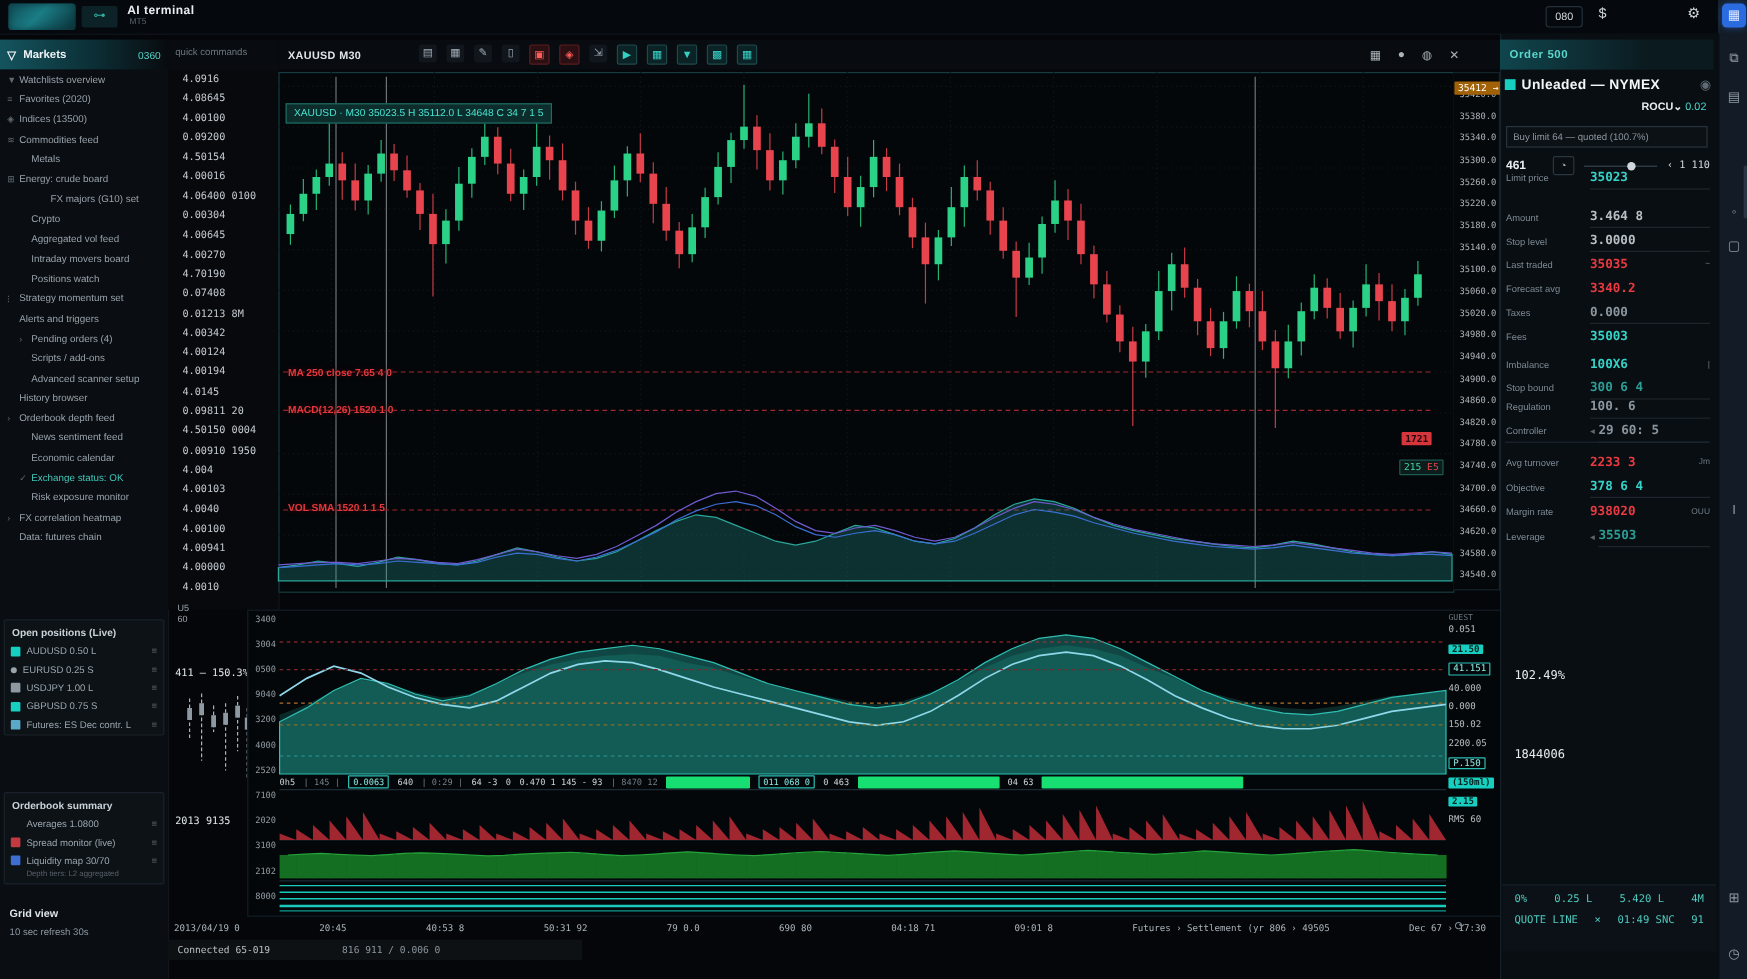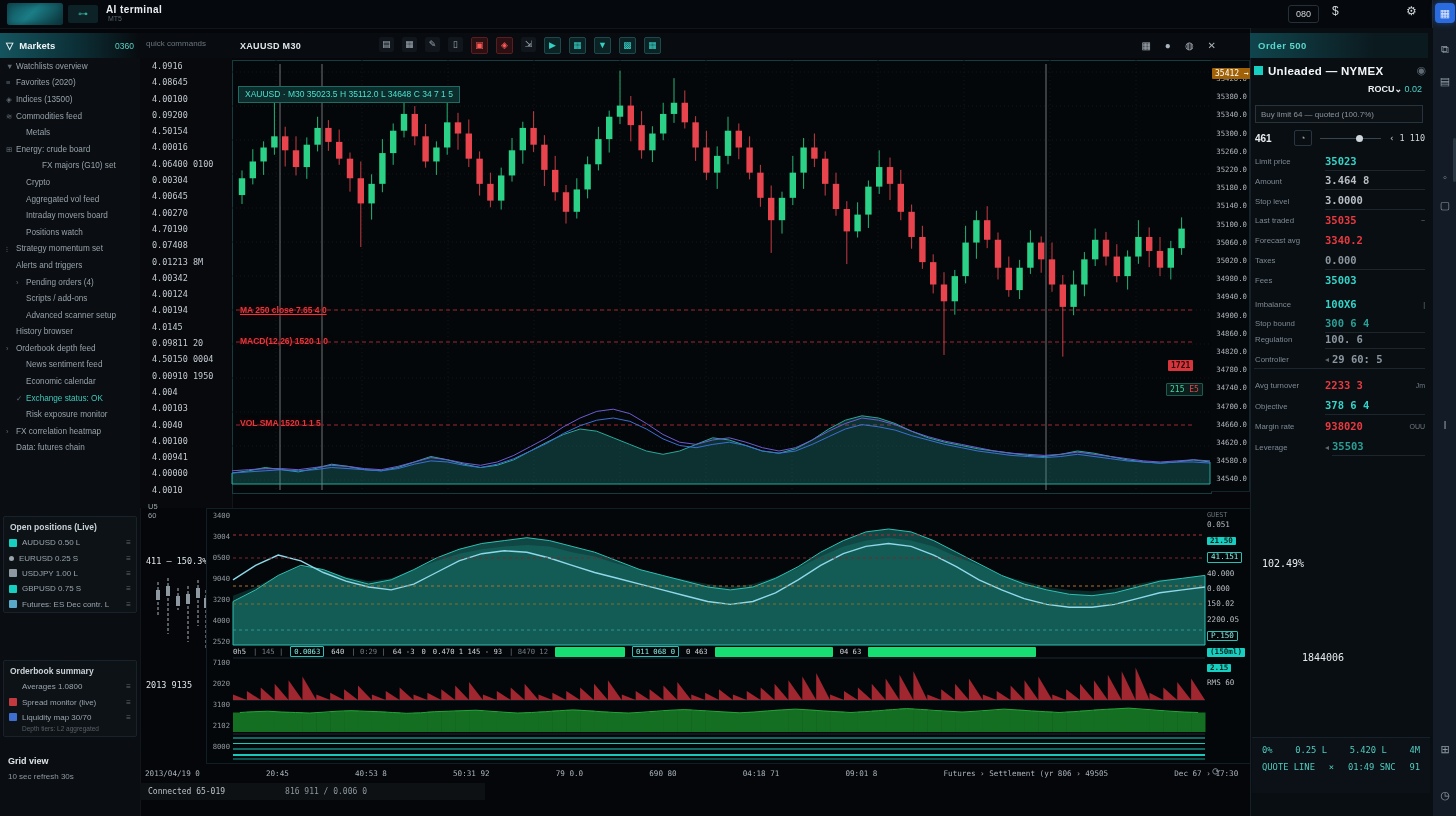--- a/index.html
+++ b/index.html
@@ -45,21 +45,21 @@
   .psub{padding:0 5px 4px 18px;font-size:6.5px;color:#586068;}
   #sb-foot1{left:8px;top:698px;font-size:9px;font-weight:bold;color:#dde4e8;}
   #sb-foot2{left:8px;top:714px;font-size:8px;color:#8d98a1;}
   
   #quotes{left:140px;top:58px;width:92px;height:450px;background:#07090d;border-right:1px solid #10161c;}
   .qrow{height:16.3px;line-height:16.3px;padding-left:12px;font-size:8.5px;color:#c3cad0;}
   
   .ministat{color:#cfd6db;}
   
   #chartwin{left:232px;top:33px;width:1018px;height:459px;background:#05070a;}
-  #ctoolbar{left:232px;top:33px;width:1018px;height:25px;display:flex;align-items:center;background:#080b0f;gap:30px;}
+  #ctoolbar{left:232px;top:33px;width:1018px;height:25px;display:flex;align-items:center;background:#080b0f;}
   #ctoolbar .sym{font-size:9px;font-weight:bold;color:#dfe6ea;margin-left:8px;letter-spacing:.3px;}
   .cic{width:15px;height:15px;margin-left:8px;border-radius:2px;font-size:9px;text-align:center;
     line-height:15px;color:#9fa9b1;background:#10161c;}
   .cic.r{color:#ff5a57;background:#2a1013;border:1px solid #5a1d20;}
   .cic.t{color:#35d0c4;background:#0c2326;border:1px solid #1d494c;}
   .winc{margin-left:14px;color:#aab4bc;font-size:10px;}
   #plot{left:232px;top:60px;width:978px;height:432px;border:1px solid #153c40;background:#04070a;}
   #paxis{left:1211px;top:60px;width:39px;height:432px;background:#05080b;border:1px solid #13242a;
     border-left:none;display:flex;flex-direction:column;justify-content:space-between;
     padding:14px 2px 8px 0;box-sizing:border-box;}
@@ -598,21 +598,21 @@
     <line x1="917.2" y1="167.4640776699029" x2="917.2" y2="207.16893203883495" stroke="#e8444e" stroke-width="1" opacity="0.85"></line>
     <rect x="914" y="176.97087378640776" width="6.4" height="13.980582524271853" fill="#e8444e"></rect>
     <line x1="928.0000000000001" y1="176.97087378640776" x2="928.0000000000001" y2="216.11650485436894" stroke="#e8444e" stroke-width="1" opacity="0.85"></line>
     <rect x="924.8000000000001" y="190.95145631067962" width="6.4" height="16.776699029126206" fill="#e8444e"></rect>
     <line x1="938.8000000000001" y1="180.8854368932039" x2="938.8000000000001" y2="219.47184466019417" stroke="#2ad186" stroke-width="1" opacity="0.85"></line>
     <rect x="935.6" y="188.15533980582524" width="6.4" height="19.572815533980588" fill="#2ad186"></rect>
     <line x1="949.6" y1="157.39805825242718" x2="949.6" y2="194.86601941747574" stroke="#2ad186" stroke-width="1" opacity="0.85"></line>
     <rect x="946.4" y="168.58252427184465" width="6.4" height="19.572815533980588" fill="#2ad186"></rect>
   </svg>
 <div id="ohlc" class="abs">XAUUSD · M30  35023.5  H 35112.0  L 34648  C 34 7 1 5</div>
-<div class="ovl abs" style="left:240px;top:305px;text-decoration:underline;">MA 250 close 7.65 4 0</div>
+<div class="ovl abs" style="left:240px;top:305px;">MA 250 close 7.65 4 0</div>
 <div class="ovl abs" style="left:240px;top:336px;">MACD(12,26) 1520 1 0</div>
 <div class="ovl abs" style="left:240px;top:418px;">VOL SMA 1520 1 1 5</div>
 
 <div id="paxis" class="abs">
     <span class="mono">35420.0</span>
     <span class="mono">35380.0</span>
     <span class="mono">35340.0</span>
     <span class="mono">35300.0</span>
     <span class="mono">35260.0</span>
     <span class="mono">35220.0</span>
@@ -882,37 +882,37 @@
   <span class="dial">◔</span>
   <span class="slider">
       <span class="knob"></span>
     </span>
   <span class="rt mono">‹ 1 110</span>
 </div>
 <div id="fields"></div>
 <div id="op-div" class="abs"></div>
 <div id="fields2"></div>
 <div id="op-pct" class="abs mono" style="left:1262px;top:558px;">102.49%</div>
-<div id="op-big" class="abs mono" style="left:1262px;top:652px;margin-left:40px;">1844006</div>
+<div id="op-big" class="abs mono" style="left:1262px;top:624px;">1844006</div>
 <div id="op-foot" class="abs">
   <div class="oprow mono" id="op-f1">
       <span>0%</span>
       <span>0.25 L</span>
       <span>5.420 L</span>
       <span>4M</span>
     </div>
   <div class="oprow mono" id="op-f2">
       <span>QUOTE LINE</span>
       <span>×</span>
       <span>01:49 SNC</span>
       <span>91</span>
     </div>
 </div>
 
-<div class="frow" style="top: 152px; justify-content: flex-end;">
+<div class="frow" style="top: 139px; justify-content: flex-end;">
     <span class="lb">Limit price</span>
     <span class="vl mono c-teal">35023</span>
   </div>
 <div class="frow" style="top: 171.8px;">
     <span class="lb">Amount</span>
     <span class="vl mono c-gray">3.464 8</span>
   </div>
 <div class="frow" style="top: 191.6px;">
     <span class="lb">Stop level</span>
     <span class="vl mono c-gray">3.0000</span>

